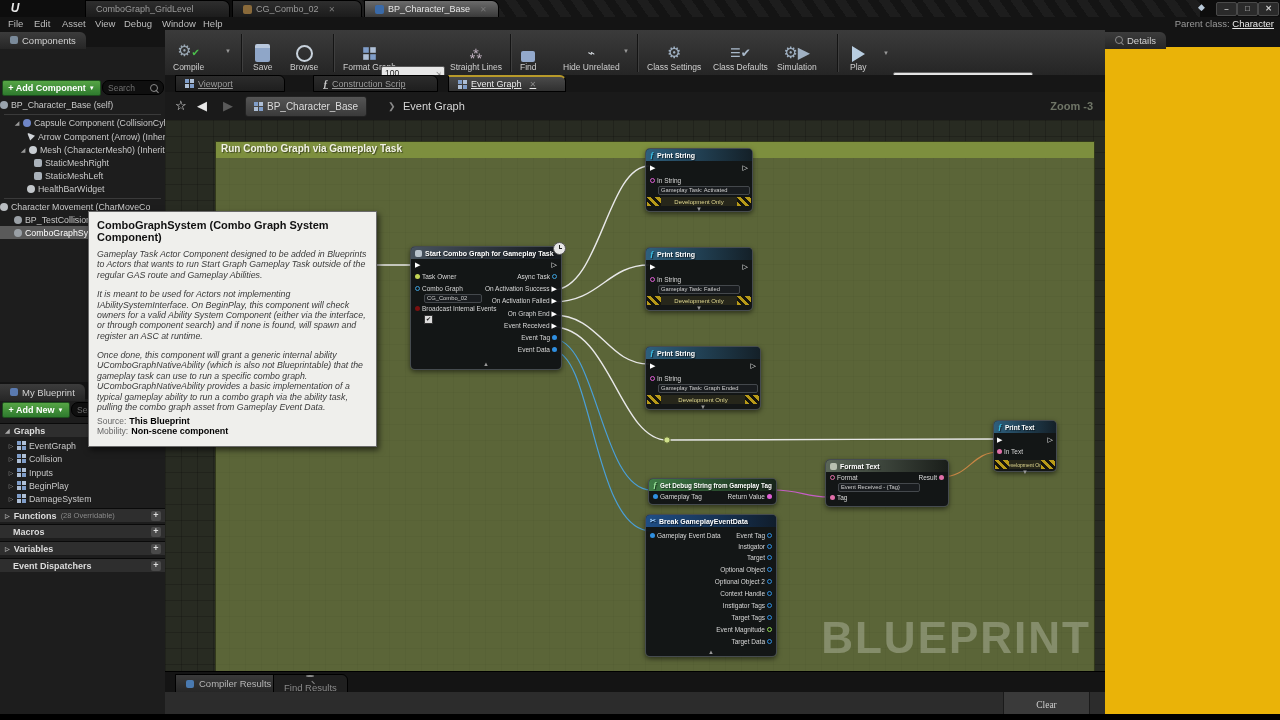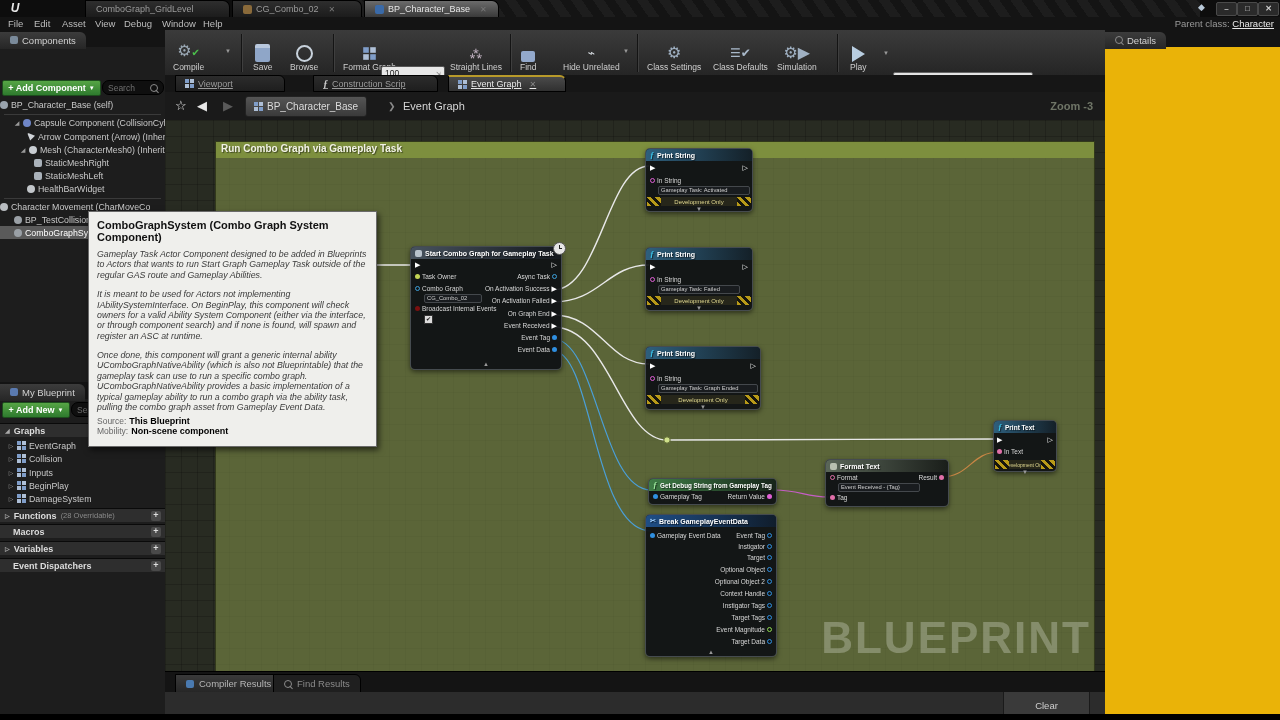--- a/index.html
+++ b/index.html
@@ -115,24 +115,24 @@
   #tooltip{left:88px;top:211px;width:289px;height:236px;background:#efefec;border:1px solid #6a6a6a;
     box-shadow:2px 3px 6px rgba(0,0,0,.6);padding:7px 8px;box-sizing:border-box;z-index:50;}
   #tooltip h1{margin:0 0 6px;font-size:11px;color:#111;}
   #tooltip p{margin:0 0 9px;font-size:8.8px;line-height:1.18;font-style:italic;color:#3a3a3a;}
   .kvrow{font-size:8.5px;color:#666;}
   .kvrow b{color:#000;font-size:9px;margin-left:3px;}
   
   #bottombar{left:165px;top:671px;width:940px;height:21px;background:#141414;border-top:1px solid #000;}
   .btab{top:2px;height:19px;display:inline-flex;align-items:center;gap:5px;padding:0 10px;font-size:9.5px;color:#b5b5b5;
     background:linear-gradient(#3a3a3a,#262626);border-radius:0 6px 0 0;border:1px solid #000;box-sizing:border-box;}
-  .btab.inactive{background:#1f1f1f;color:#8a8a8a;}
+  .btab.inactive{background:#1f1f1f;color:#8a8a8a;flex-direction:column;}
   #statusbar{left:165px;top:692px;width:940px;height:22px;background:#2c2c2c;}
   #clearbtn{right:15px;top:0;width:85px;height:26px;background:#3a3a3a;border-left:1px solid #1a1a1a;border-right:1px solid #1a1a1a;
-    color:#cfcfcf;font-size:9.5px;display:flex;align-items:center;justify-content:center;}
+    color:#cfcfcf;font-size:9.5px;display:flex;align-items:center;justify-content:center;font-family:Liberation Serif, serif;}
 </style>
 </head>
 <body>
 
 <div id="titlebar" class="abs">
   <div class="stripes abs"></div>
   <div class="ue-logo abs">U</div>
   <div class="apptab abs" style="left:85px;width:145px">
     <span class="nowrap">ComboGraph_GridLevel</span>
   </div>

